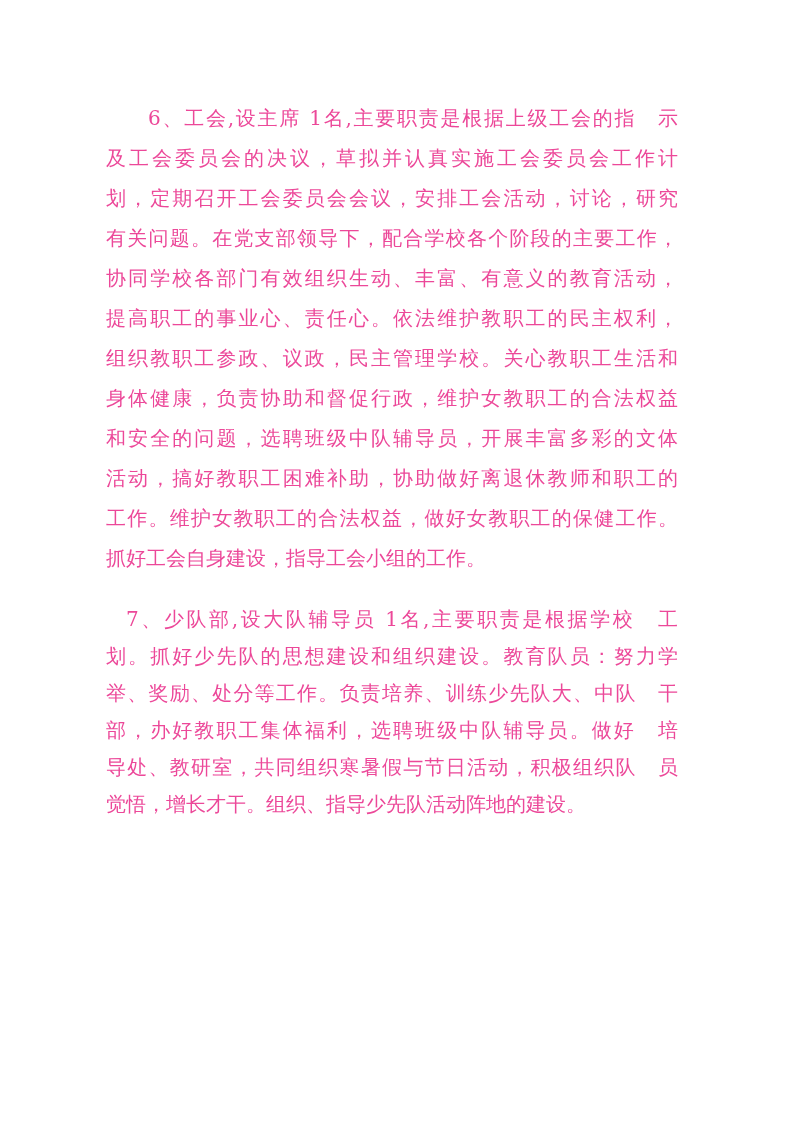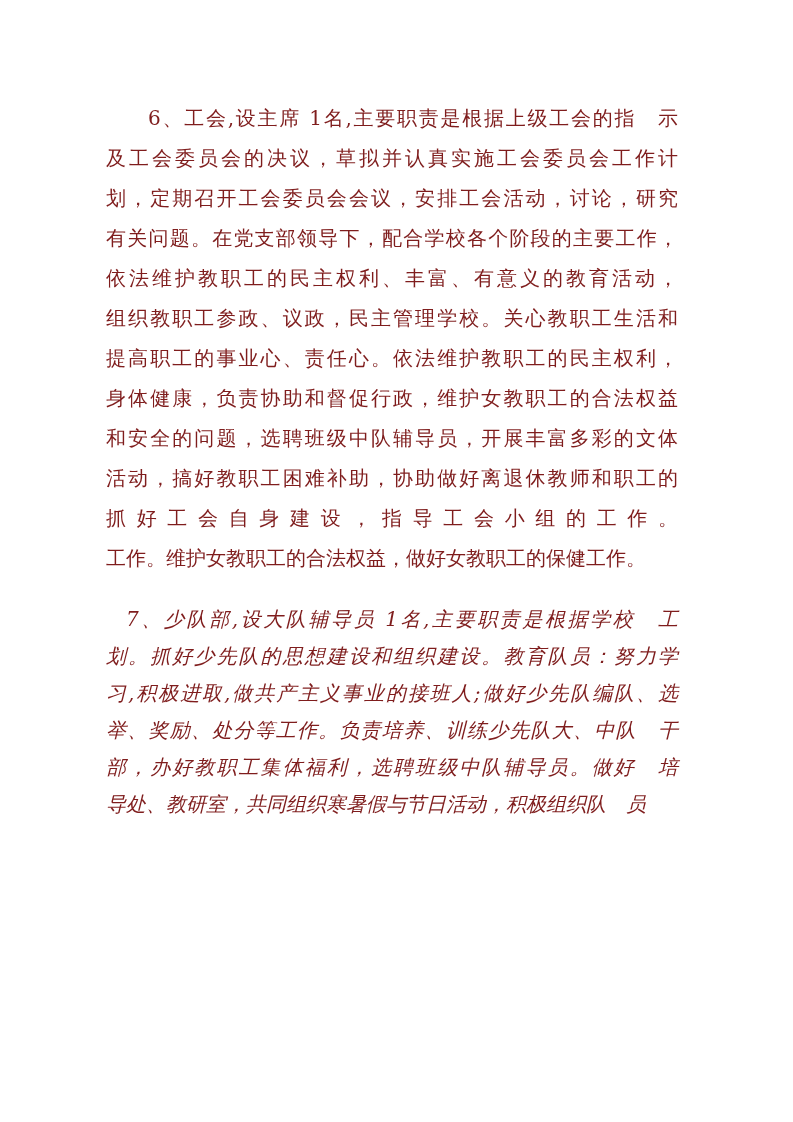--- a/index.html
+++ b/index.html
@@ -13,36 +13,35 @@
     height: 1122px;
     background: #ffffff;
     overflow: hidden;
     font-family: "DejaVu Serif", serif;
   }
   .doc-body {
     position: absolute;
     left: 106px;
     top: 98px;
     width: 572px;
-    color: #7f1d1d;
+    color: #ec4899;
     font-size: 20px;
   }
   .paragraph {
     margin: 0;
     padding: 0;
   }
   .para-6 .text-line {
     line-height: 40px;
   }
   .para-7 {
     margin-top: 23px;
   }
   .para-7 .text-line {
     line-height: 37px;
-    font-style: italic;
   }
   .text-line {
     text-align: justify;
     text-align-last: justify;
     white-space: pre-wrap;
   }
   .text-line:last-child {
     text-align-last: left;
   }
   .para-6 .text-line:first-child {
@@ -55,31 +54,31 @@
 </head>
 <body>
 
 <div class="page">
   <div class="doc-body">
     <div class="paragraph para-6">
         <div class="text-line">6、工会,设主席 1名,主要职责是根据上级工会的指　示</div>
         <div class="text-line">及工会委员会的决议，草拟并认真实施工会委员会工作计</div>
         <div class="text-line">划，定期召开工会委员会会议，安排工会活动，讨论，研究</div>
         <div class="text-line">有关问题。在党支部领导下，配合学校各个阶段的主要工作，</div>
-        <div class="text-line">依法维护教职工的民主权利、丰富、有意义的教育活动，</div>
+        <div class="text-line">协同学校各部门有效组织生动、丰富、有意义的教育活动，</div>
+        <div class="text-line">提高职工的事业心、责任心。依法维护教职工的民主权利，</div>
         <div class="text-line">组织教职工参政、议政，民主管理学校。关心教职工生活和</div>
-        <div class="text-line">提高职工的事业心、责任心。依法维护教职工的民主权利，</div>
         <div class="text-line">身体健康，负责协助和督促行政，维护女教职工的合法权益</div>
         <div class="text-line">和安全的问题，选聘班级中队辅导员，开展丰富多彩的文体</div>
         <div class="text-line">活动，搞好教职工困难补助，协助做好离退休教师和职工的</div>
+        <div class="text-line">工作。维护女教职工的合法权益，做好女教职工的保健工作。</div>
         <div class="text-line">抓好工会自身建设，指导工会小组的工作。</div>
-        <div class="text-line">工作。维护女教职工的合法权益，做好女教职工的保健工作。</div>
       </div>
     <div class="paragraph para-7">
         <div class="text-line">7、少队部,设大队辅导员 1名,主要职责是根据学校　工</div>
         <div class="text-line">划。抓好少先队的思想建设和组织建设。教育队员：努力学</div>
-        <div class="text-line">习,积极进取,做共产主义事业的接班人;做好少先队编队、选</div>
         <div class="text-line">举、奖励、处分等工作。负责培养、训练少先队大、中队　干</div>
         <div class="text-line">部，办好教职工集体福利，选聘班级中队辅导员。做好　培</div>
         <div class="text-line">导处、教研室，共同组织寒暑假与节日活动，积极组织队　员</div>
+        <div class="text-line">觉悟，增长才干。组织、指导少先队活动阵地的建设。</div>
       </div>
   </div>
 </div>
 
 </body></html>

